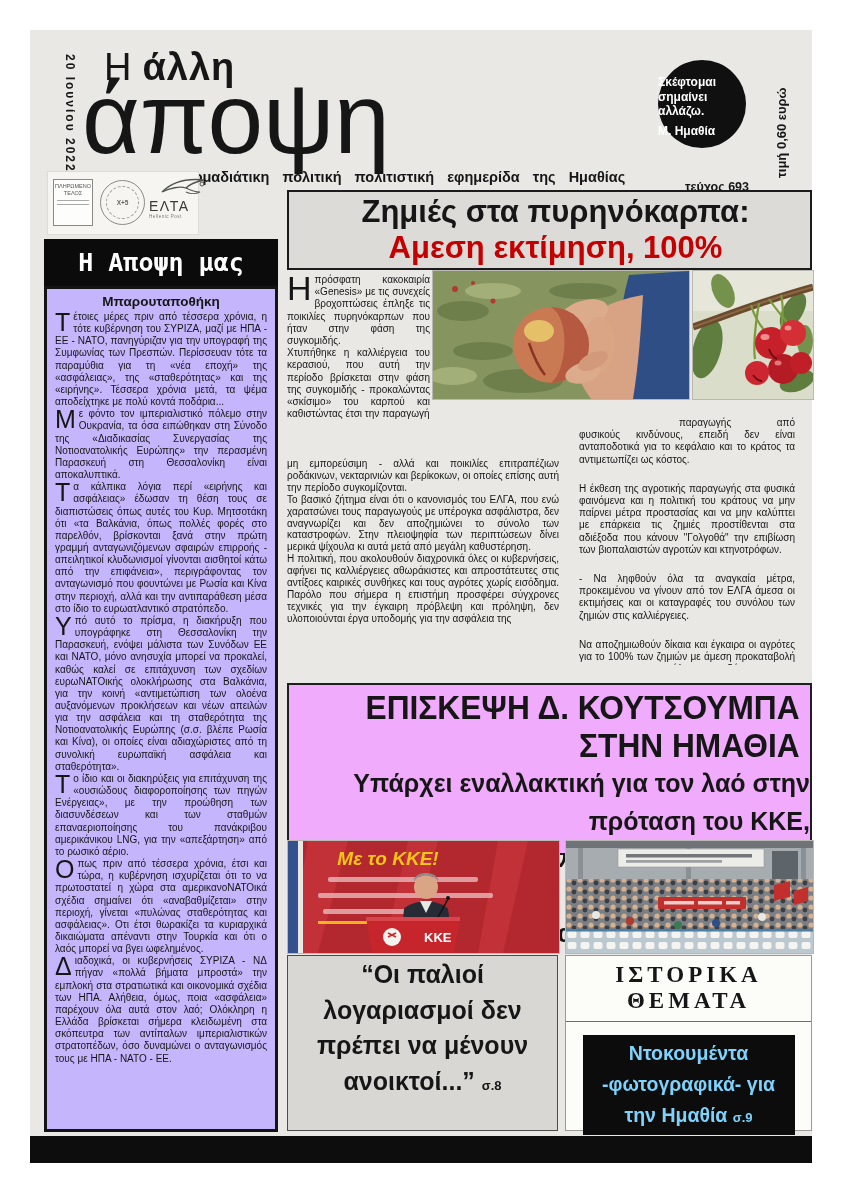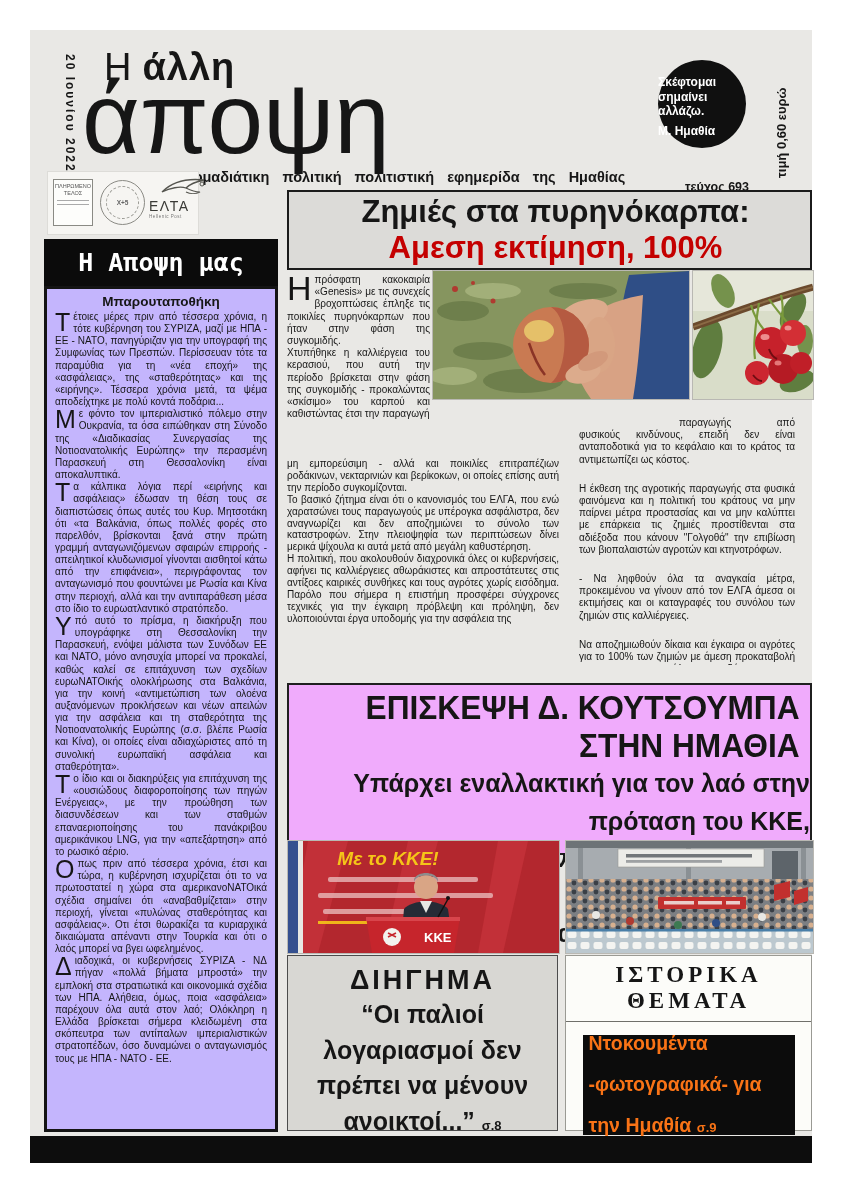--- a/index.html
+++ b/index.html
@@ -79,22 +79,22 @@
   .story-box{position:absolute;left:257px;top:925px;width:271px;height:176px;background:#d8d7d3;
              border:1.5px solid #4c4c4c;box-sizing:border-box;text-align:center;}
   .story-kicker{font-size:27px;font-weight:800;letter-spacing:3px;margin-top:9px;}
   .story-title{font-size:25px;font-weight:700;line-height:35.5px;padding:0 12px;margin-top:1px;}
   .pref8{font-size:13px;font-weight:700;}
   .history-box{position:absolute;left:535px;top:925px;width:247px;height:176px;background:#fcfcf9;
                border:1px solid #9a9a94;box-sizing:border-box;}
   .history-header{font-family:"Liberation Serif",serif;font-size:23px;font-weight:700;
                   letter-spacing:4px;text-align:center;padding-top:6px;}
   .history-rule{height:0;border-bottom:1.5px solid #6f6f6a;margin-top:7px;}
-  .history-inner{margin:13px auto 0;width:212px;height:100px;background:#0c0c0c;color:#f97316;
-                 font-size:19.5px;font-weight:700;line-height:41px;
+  .history-inner{margin:13px auto 0;width:212px;height:100px;background:#0c0c0c;color:#7dd3fc;
+                 text-align:center;font-size:19.5px;font-weight:700;line-height:31px;
                  display:flex;align-items:center;justify-content:center;padding:0 6px;box-sizing:border-box;}
   .pref9{font-size:13px;font-weight:700;}
 
   .bottom-bar{position:absolute;left:0;top:1106px;width:782px;height:27px;background:#0d0d0d;}
 </style>
 </head>
 <body>
 
 <div class="page">
   <div class="panel">
@@ -316,21 +316,20 @@
           <circle cx="64" cy="80" r="4" fill="#b03a30"></circle>
           <circle cx="150" cy="82" r="4" fill="#2f4e86"></circle>
           <circle cx="196" cy="76" r="4" fill="#e8e8e4"></circle>
           <circle cx="112" cy="84" r="4" fill="#3d7a52"></circle>
         </g>
       <rect x="0" y="90" width="247" height="22" fill="url(#chairp)"></rect>
       <rect x="0" y="88" width="247" height="2.5" fill="#4a7fa8"></rect>
     </svg>
 
     <div class="story-box">
-      <div class="story-kicker">ΔΙΗΓΗΜΑ</div>
       <div class="story-title">
         <span>“Οι παλιοί λογαριασμοί δεν πρέπει να μένουν ανοικτοί...”</span>&nbsp;<span class="pref8">σ.8</span>
       </div>
     </div>
 
     <div class="history-box">
       <div class="history-header">ΙΣΤΟΡΙΚΑ ΘΕΜΑΤΑ</div>
       <div class="history-rule"></div>
       <div class="history-inner">
         <div><span>Ντοκουμέντα -φωτογραφικά- για την Ημαθία</span>&nbsp;<span class="pref9">σ.9</span></div>

